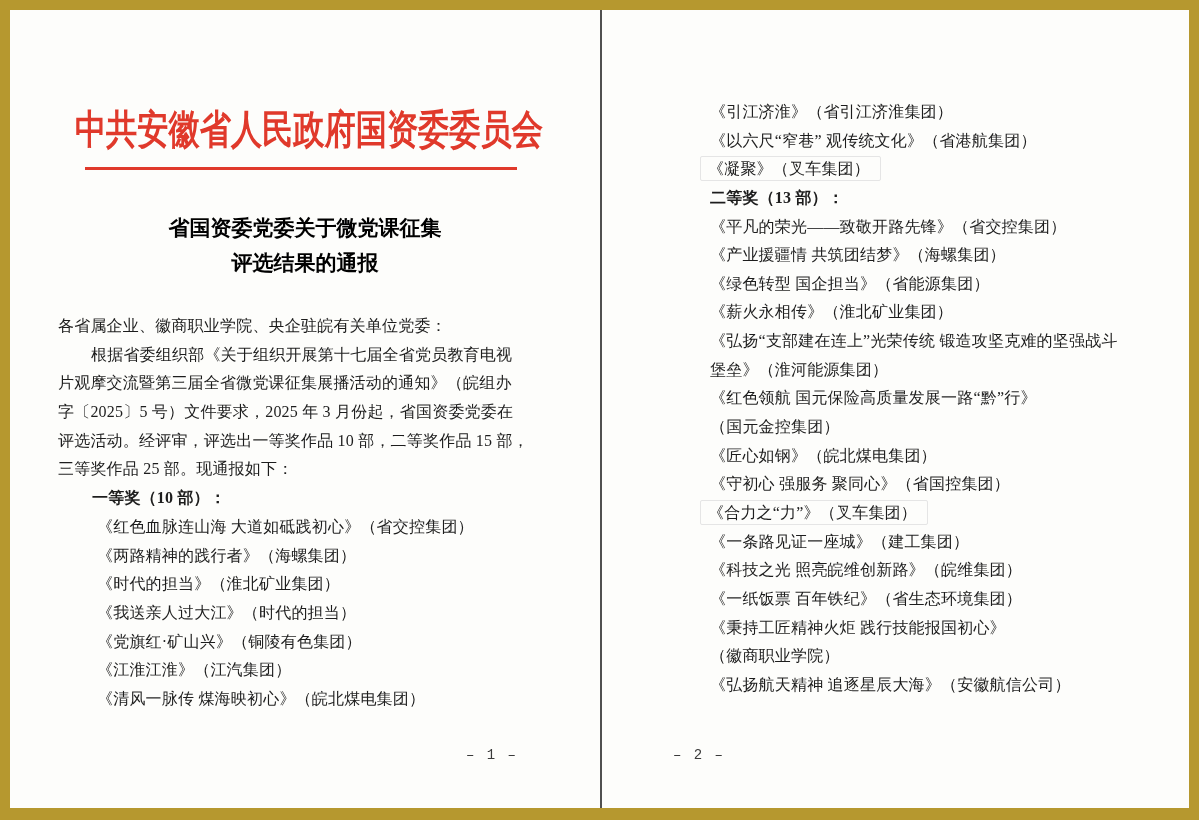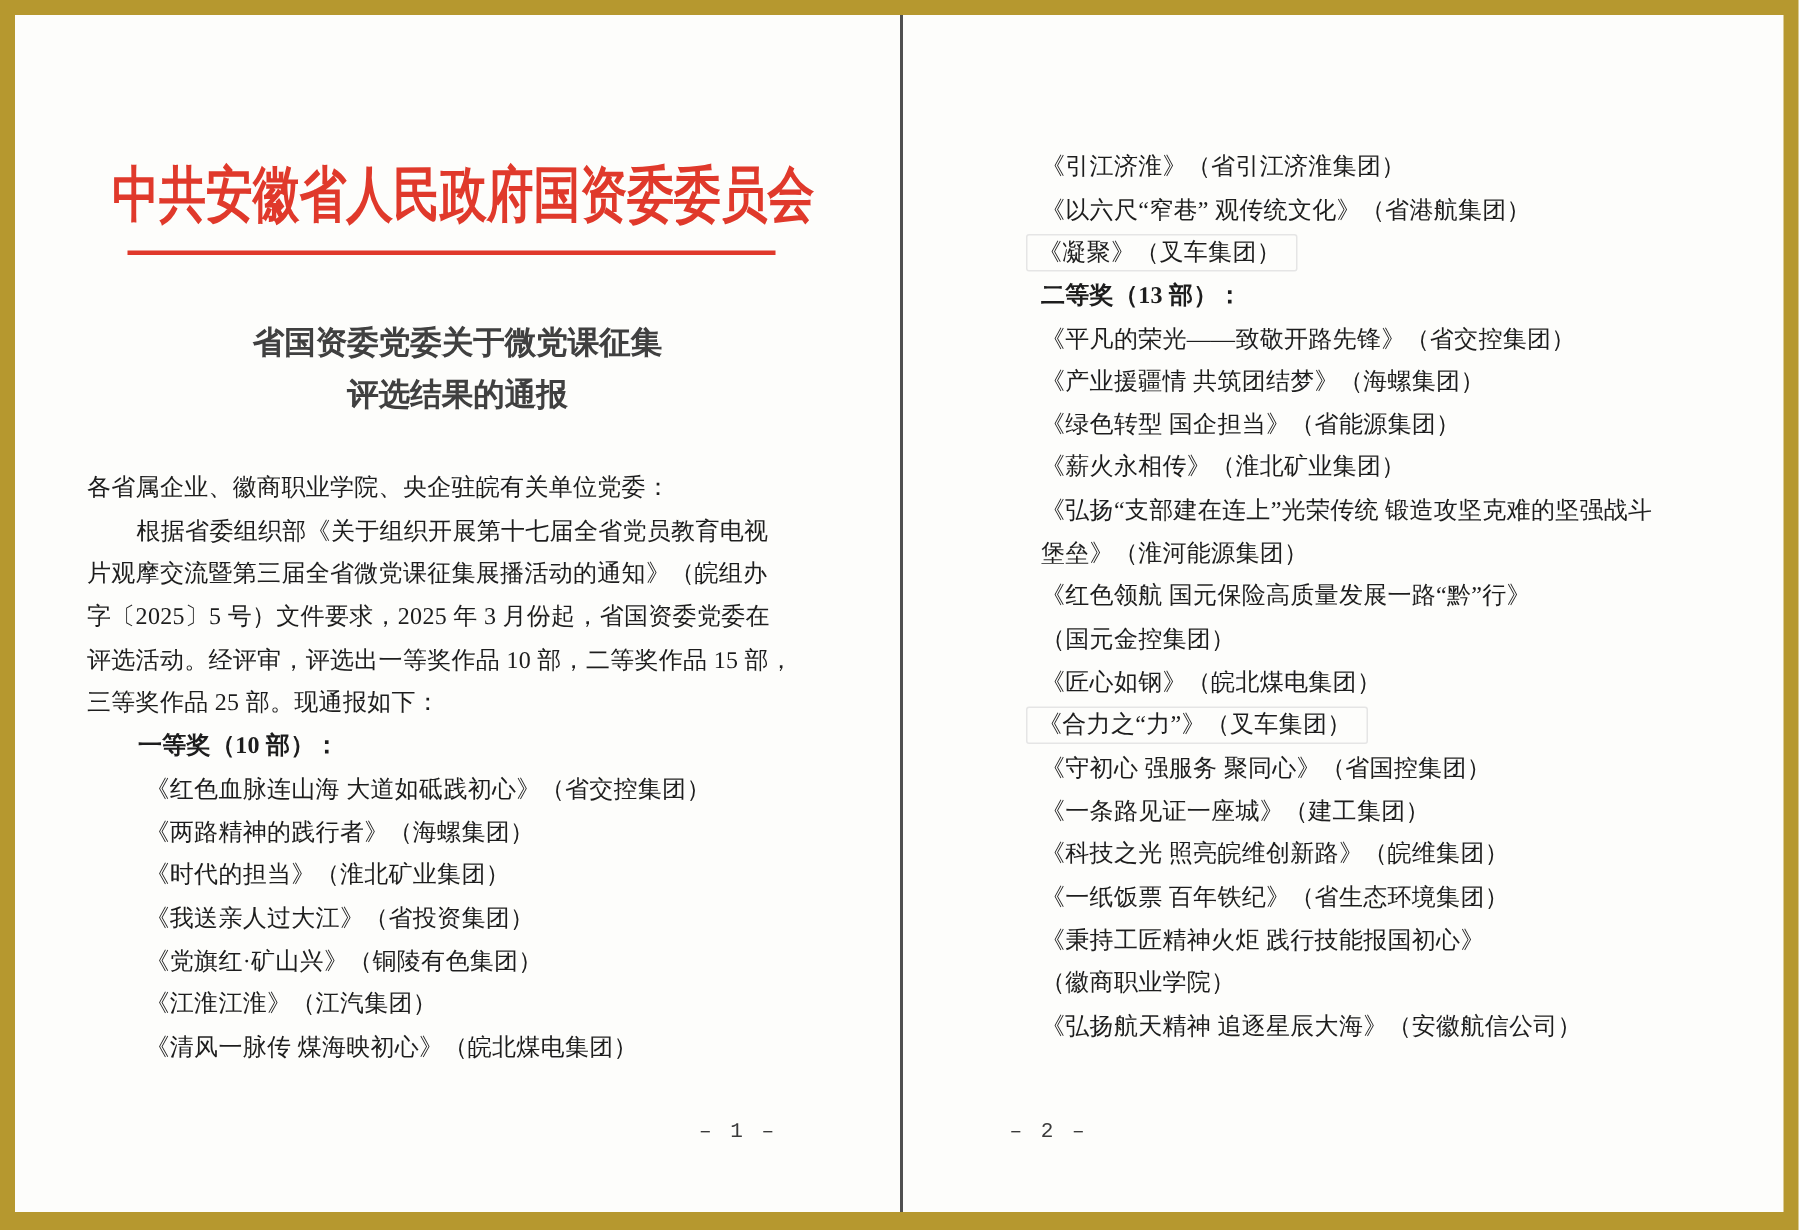--- a/index.html
+++ b/index.html
@@ -50,34 +50,34 @@
     background: #e0392b;
   }
   .doc-title {
     position: absolute;
     top: 201px; left: 0;
     width: 100%;
     text-align: center;
     font-size: 21px;
     font-weight: 700;
     line-height: 35px;
-    color: #404040;
+    color: #000000;
   }
   .text-block {
     position: absolute;
     left: 48px; top: 302px;
     width: 482px;
     font-size: 16px;
     line-height: 28.7px;
     letter-spacing: 0.2px;
     white-space: nowrap;
   }
   .p2-block {
     position: absolute;
-    left: 92px; top: 88px;
+    left: 108px; top: 88px;
     width: 478px;
     font-size: 16px;
     line-height: 28.65px;
     letter-spacing: 0.2px;
     white-space: nowrap;
   }
   .line { height: 28.7px; }
   .p2-block .line { height: 28.65px; }
   .indent-first { padding-left: 33px; }
   .award-header { padding-left: 34px; font-weight: 700; }
@@ -120,21 +120,21 @@
     <div class="line">各省属企业、徽商职业学院、央企驻皖有关单位党委：</div>
     <div class="line indent-first">根据省委组织部《关于组织开展第十七届全省党员教育电视</div>
     <div class="line">片观摩交流暨第三届全省微党课征集展播活动的通知》（皖组办</div>
     <div class="line">字〔2025〕5 号）文件要求，2025 年 3 月份起，省国资委党委在</div>
     <div class="line">评选活动。经评审，评选出一等奖作品 10 部，二等奖作品 15 部，</div>
     <div class="line">三等奖作品 25 部。现通报如下：</div>
     <div class="line award-header">一等奖（10 部）：</div>
     <div class="line list-item">《红色血脉连山海 大道如砥践初心》（省交控集团）</div>
     <div class="line list-item">《两路精神的践行者》（海螺集团）</div>
     <div class="line list-item">《时代的担当》（淮北矿业集团）</div>
-    <div class="line list-item">《我送亲人过大江》（省投资集团）</div>
+    <div class="line list-item">《我送亲人过大江》（时代的担当）</div>
     <div class="line list-item">《党旗红·矿山兴》（铜陵有色集团）</div>
     <div class="line list-item">《江淮江淮》（江汽集团）</div>
     <div class="line list-item">《清风一脉传 煤海映初心》（皖北煤电集团）</div>
   </div>
 
   <div class="page-number">– 1 –</div>
 </div>
 
 <div class="page page-2">
   <div class="p2-block">
@@ -144,22 +144,22 @@
     <div class="line bold">二等奖（13 部）：</div>
     <div class="line">《平凡的荣光——致敬开路先锋》（省交控集团）</div>
     <div class="line">《产业援疆情 共筑团结梦》（海螺集团）</div>
     <div class="line">《绿色转型 国企担当》（省能源集团）</div>
     <div class="line">《薪火永相传》（淮北矿业集团）</div>
     <div class="line">《弘扬“支部建在连上”光荣传统 锻造攻坚克难的坚强战斗</div>
     <div class="line">堡垒》（淮河能源集团）</div>
     <div class="line">《红色领航 国元保险高质量发展一路“黔”行》</div>
     <div class="line">（国元金控集团）</div>
     <div class="line">《匠心如钢》（皖北煤电集团）</div>
+    <div class="line">《守初心 强服务 聚同心》（省国控集团）</div>
     <div class="line"><span class="redbox">《合力之“力”》（叉车集团）</span></div>
-    <div class="line">《守初心 强服务 聚同心》（省国控集团）</div>
     <div class="line">《一条路见证一座城》（建工集团）</div>
     <div class="line">《科技之光 照亮皖维创新路》（皖维集团）</div>
     <div class="line">《一纸饭票 百年铁纪》（省生态环境集团）</div>
     <div class="line">《秉持工匠精神火炬 践行技能报国初心》</div>
     <div class="line">（徽商职业学院）</div>
     <div class="line">《弘扬航天精神 追逐星辰大海》（安徽航信公司）</div>
   </div>
 
   <div class="page-number">– 2 –</div>
 </div>

